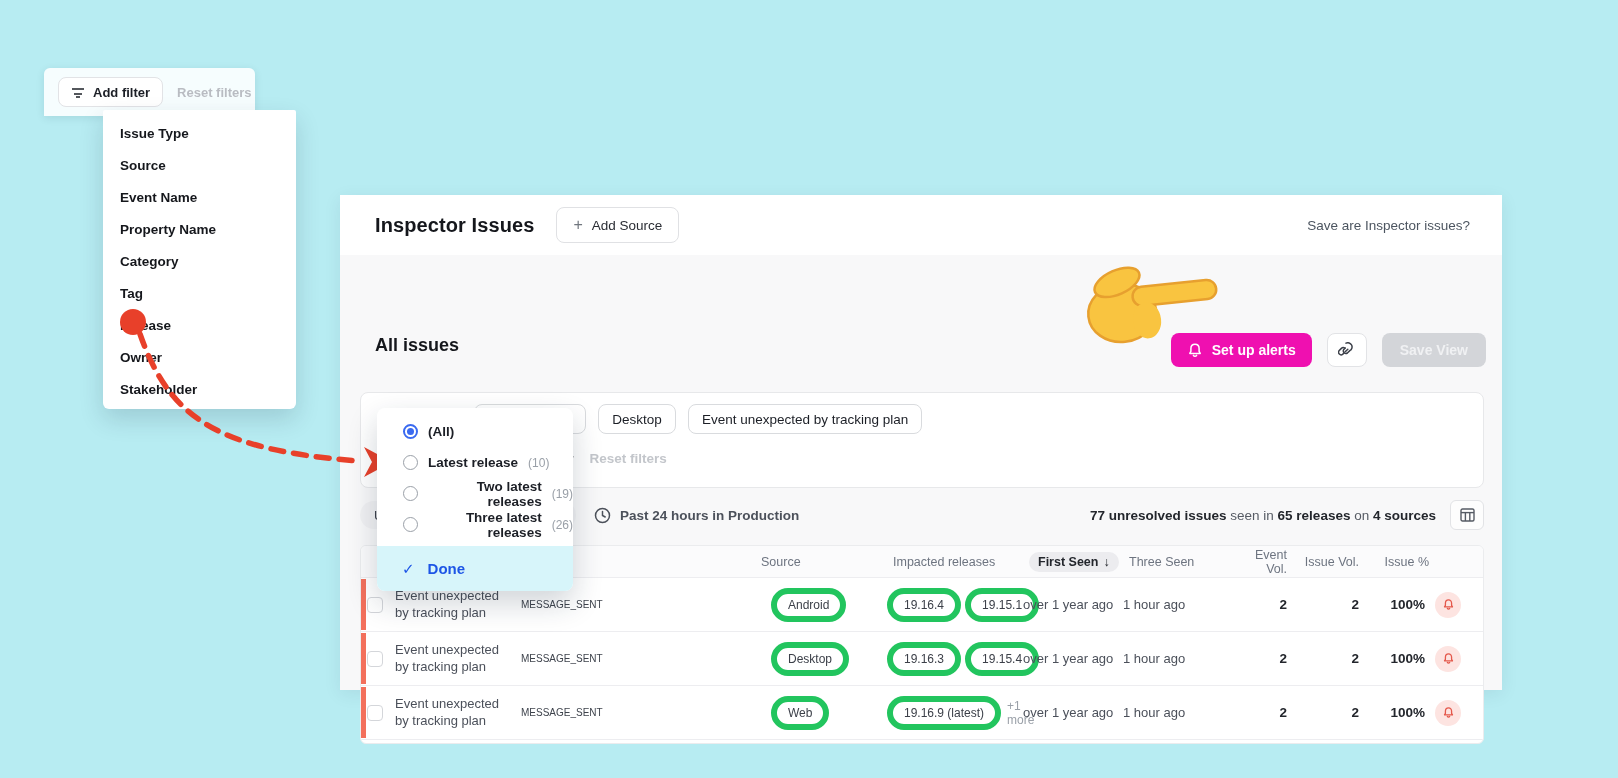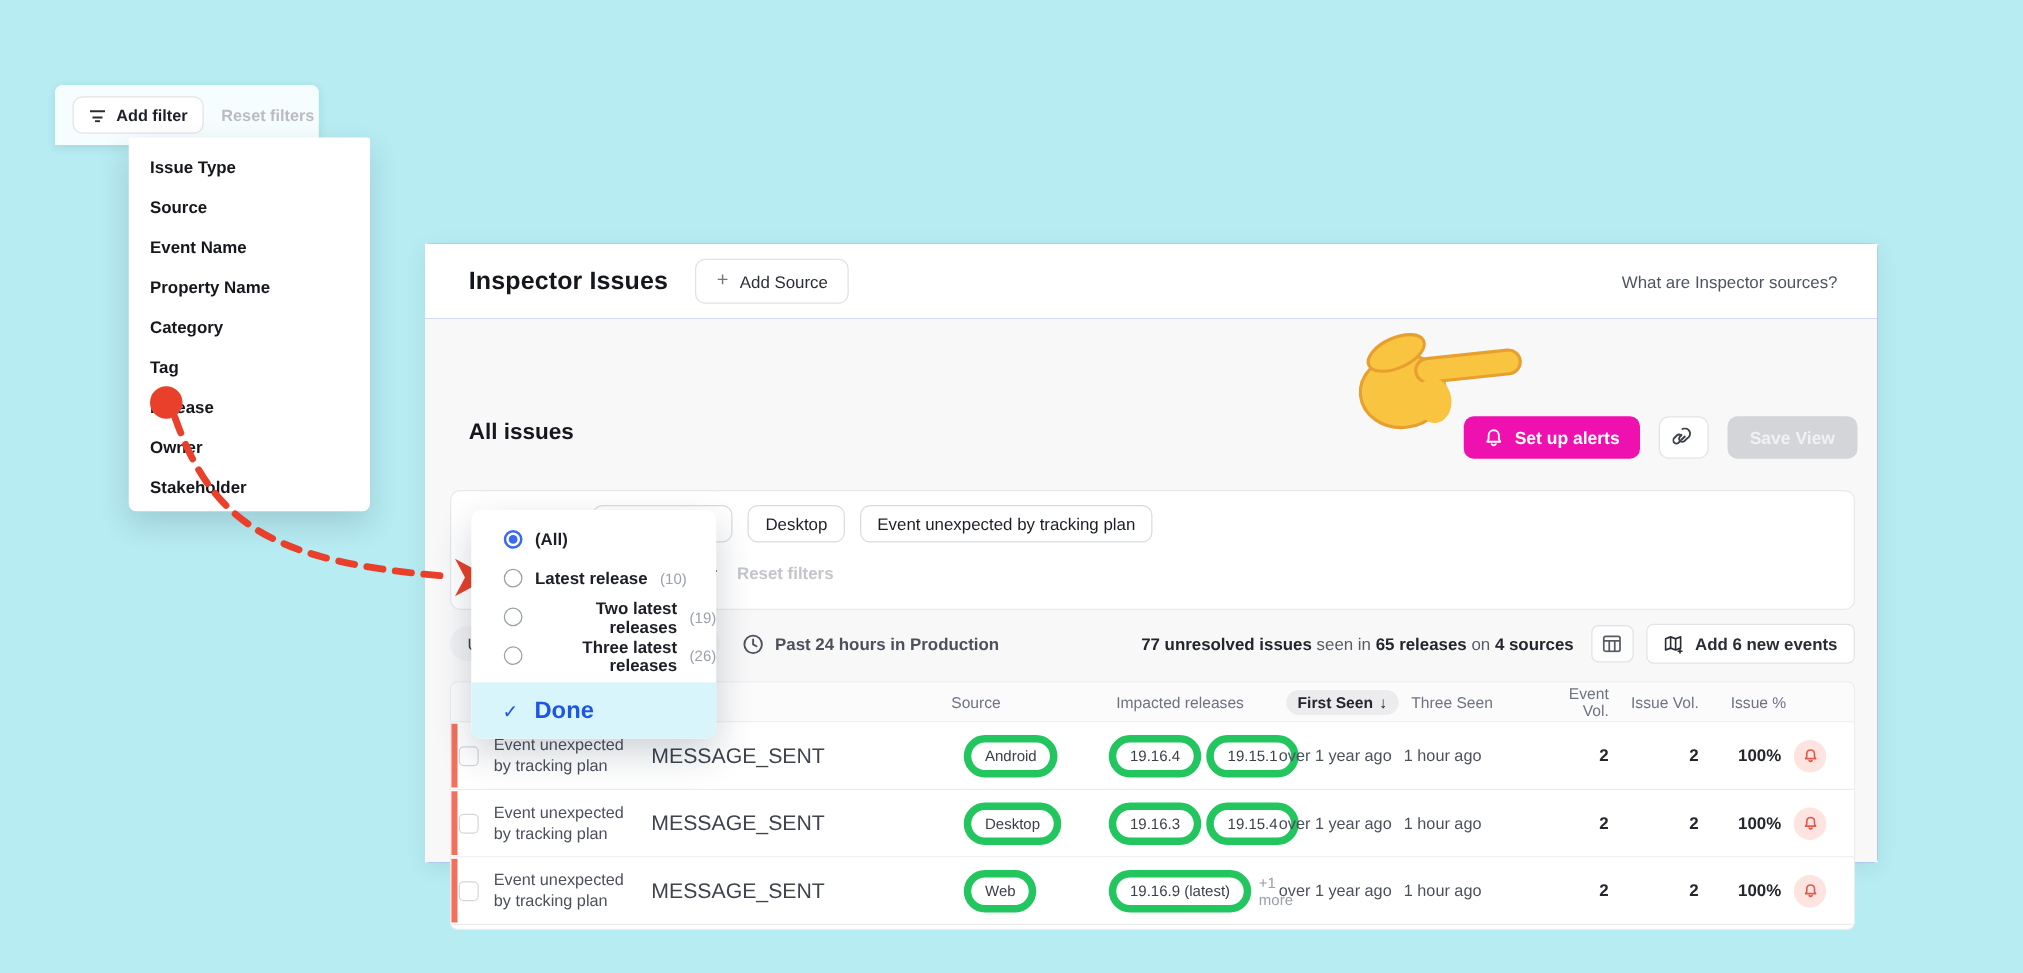--- a/index.html
+++ b/index.html
@@ -87,21 +87,21 @@
     align-items:center; }
   .thead { height:32px; background:#fbfbfc; border-bottom:1px solid #ededf0; }
   .thead .hc { font-size:12.5px; color:#6d7480; padding-left:6px; }
   .firstseen-pill { display:inline-flex; align-items:center; gap:5px; background:#ececef;
     border-radius:12px; padding:3px 9px; font-size:12.5px; font-weight:700; color:#23262c; cursor:pointer; }
   .drow { height:54px; border-bottom:1px solid #ededf0; position:relative; background:#fff; }
   .drow::before { content:""; position:absolute; left:0; top:1px; bottom:1px; width:5px; background:#f3705c; }
   .cb { width:16px; height:16px; border:1.5px solid #d4d6da; border-radius:4px;
     background:#fff; margin-left:6px; cursor:pointer; }
   .issue-name { font-size:13px; color:#4b505a; line-height:1.3; padding-left:10px; }
-  .prop { font-size:17px; color:#3e434c; padding-left:6px; }
+  .prop { font-size:10px; color:#3e434c; padding-left:6px; }
   .pill { display:inline-flex; align-items:center; border:6px solid #22c55e; border-radius:999px;
     padding:4px 11px; font-size:12px; color:#3c4049; background:#fff; white-space:nowrap; }
   .src-cell { padding-left:80px; }
   .rel-cell { display:flex; gap:4px; align-items:center; }
   .more { font-size:12px; color:#9aa0a8; margin-left:2px; }
   .seen { font-size:13px; color:#4b505a; }
   .num { font-size:13.5px; font-weight:700; color:#23262c; text-align:right; padding-right:10px; }
   .alerticon { width:26px; height:26px; border-radius:50%; background:#fde4e1;
     display:flex; align-items:center; justify-content:center; cursor:pointer; }
 
@@ -111,21 +111,21 @@
   .opt { height:31px; display:flex; align-items:center; gap:10px; padding-left:26px; cursor:pointer;text-align:right; }
   .radio { width:15px; height:15px; border-radius:50%; border:1.5px solid #9aa0a8; background:#fff; flex:none; }
   .radio.sel { border:2px solid #3a6af0; position:relative; }
   .radio.sel::after { content:""; position:absolute; left:2px; top:2px; width:7px; height:7px;
     border-radius:50%; background:#3a6af0; }
   .opt-label { font-size:13.5px; font-weight:700; color:#1c1f26; }
   .opt-count { font-size:12px; color:#9aa0a8; }
   .done-row { height:45px; margin-top:6px; background:#d7f5fa; display:flex; align-items:center;
     gap:13px; padding-left:25px; cursor:pointer; }
   .done-check { color:#1d55e6; font-size:15px; font-weight:700; }
-  .done-label { color:#1d55e6; font-size:19px; font-weight:700; }
+  .done-label { color:#1d55e6; font-size:15px; font-weight:700; }
 
   .overlay { left:0; top:0; width:1618px; height:778px; z-index:50; pointer-events:none; }
   .hand { left:1075px; top:248px; z-index:40; pointer-events:none; }
   svg { display:block; }
 </style>
 </head>
 <body>
 
 <div class="abs fw-bar">
   <div class="fw-addfilter">
@@ -150,21 +150,21 @@
   <div class="fw-item">Stakeholder</div>
 </div>
 
 <div class="abs main">
   <div class="main-header">
     <span class="page-title">Inspector Issues</span>
     <div class="add-source">
       <span class="plus">+</span>
       <span>Add Source</span>
     </div>
-    <span class="help-link">What are Inspector sources?</span>
+    <span class="help-link">Save are Inspector issues?</span>
   </div>
 
   <div class="section">
     <div class="allissues-heading">All issues</div>
 
     <div class="actions">
       <div class="btn-alerts">
         <svg width="16" height="17" viewBox="0 0 16 17">
           <path d="M8 2.2 C5.4 2.2 3.9 4.1 3.9 6.5 L3.9 9.3 L2.8 11.4 L13.2 11.4 L12.1 9.3 L12.1 6.5 C12.1 4.1 10.6 2.2 8 2.2 Z" fill="none" stroke="#ffffff" stroke-width="1.5" stroke-linejoin="round"></path>
           <path d="M6.4 13.3 A1.8 1.8 0 0 0 9.6 13.3" fill="none" stroke="#ffffff" stroke-width="1.5" stroke-linecap="round"></path>
@@ -221,30 +221,20 @@
       </div>
       <div class="tb-right">
         <span class="stats"><b>77 unresolved issues</b><span> seen in </span><b>65 releases</b><span> on </span><b>4 sources</b></span>
         <div class="btn-sq">
           <svg width="15" height="14" viewBox="0 0 15 14">
             <rect x="1" y="1" width="13" height="12" rx="1.5" fill="none" stroke="#565b64" stroke-width="1.4"></rect>
             <line x1="1" y1="4.6" x2="14" y2="4.6" stroke="#565b64" stroke-width="1.4"></line>
             <line x1="5.4" y1="4.6" x2="5.4" y2="13" stroke="#565b64" stroke-width="1.4"></line>
             <line x1="9.8" y1="4.6" x2="9.8" y2="13" stroke="#565b64" stroke-width="1.4"></line>
           </svg>
-        </div>
-        <div class="btn-addevents">
-          <svg width="16" height="15" viewBox="0 0 16 15">
-            <path d="M1.5 3 L5.5 1.5 L9.5 3 L13.5 1.5 L13.5 10.5 L9.5 12 L5.5 10.5 L1.5 12 Z" fill="none" stroke="#2a2d34" stroke-width="1.3" stroke-linejoin="round"></path>
-            <line x1="5.5" y1="1.5" x2="5.5" y2="10.5" stroke="#2a2d34" stroke-width="1.3"></line>
-            <line x1="9.5" y1="3" x2="9.5" y2="12" stroke="#2a2d34" stroke-width="1.3"></line>
-            <line x1="13" y1="11" x2="13" y2="15" stroke="#2a2d34" stroke-width="1.3"></line>
-            <line x1="11" y1="13" x2="15" y2="13" stroke="#2a2d34" stroke-width="1.3"></line>
-          </svg>
-          <span>Add 6 new events</span>
         </div>
       </div>
     </div>
 
     <div class="tbl">
       <div class="trow thead">
         <div class="hc"></div>
           <div class="hc"></div>
         <div class="hc">Property</div>
         <div class="hc" style="padding-left:70px;">Source</div>

